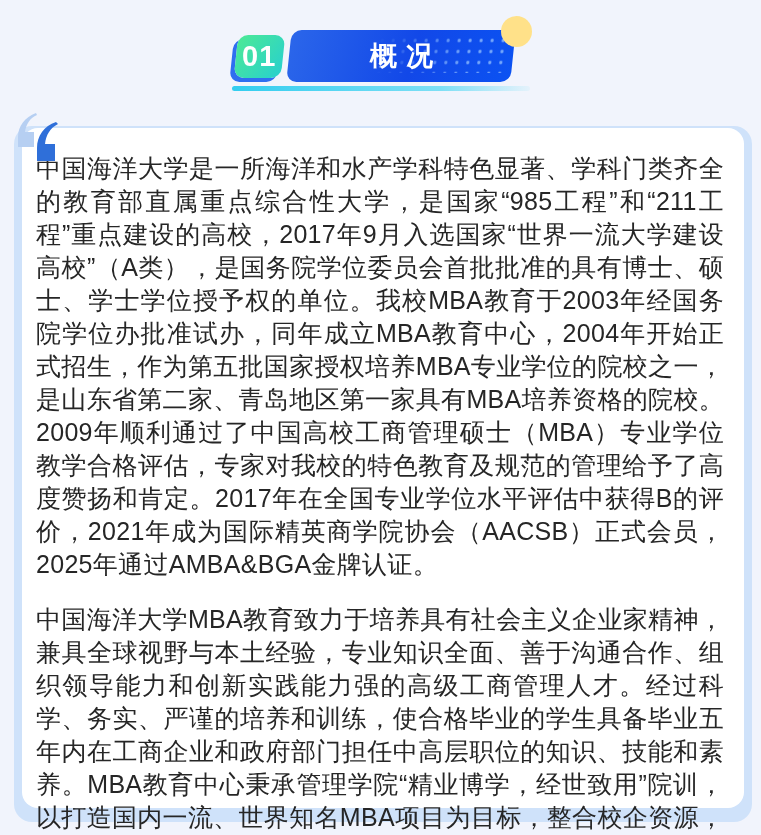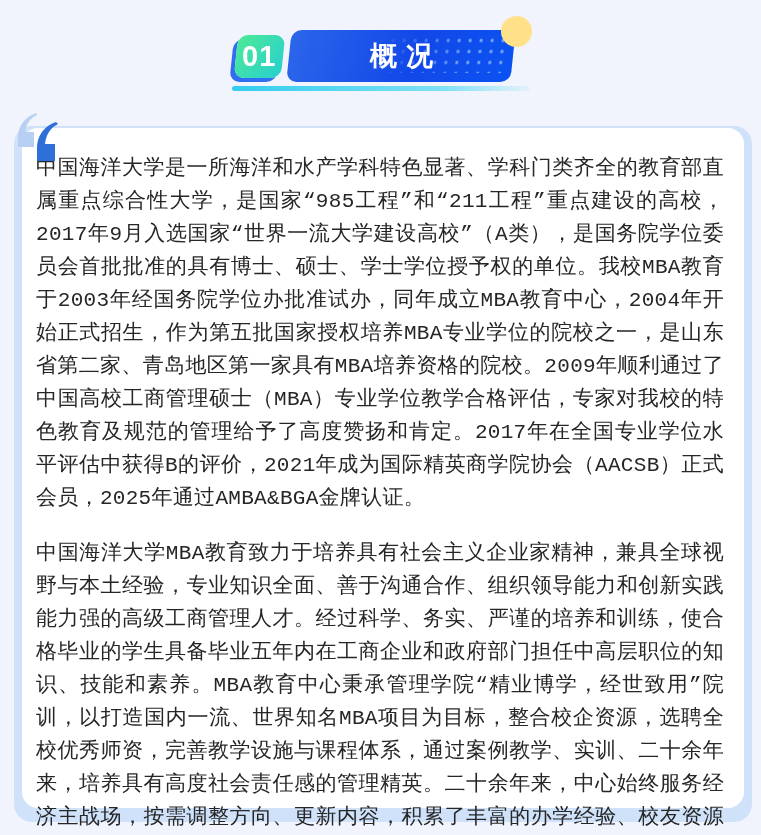--- a/index.html
+++ b/index.html
@@ -68,24 +68,23 @@
   .quote-icon{
     position:absolute;left:12px;top:111px;z-index:4;
   }
   .quote-light{fill:#b6cff2;}
   .quote-dark{fill:#2f6fd9;}
   .card-content{
     position:absolute;left:36px;top:152px;width:688px;
   }
   .card-content p{
     margin:0;
-    font-size:21px;line-height:33px;color:#262626;
+    font-size:25px;line-height:33px;color:#262626;
     text-align:justify;text-justify:inter-ideograph;
     letter-spacing:0.3px;
-    font-family:Liberation Mono, monospace;
   }
   .card-content p + p{margin-top:22px;}
 </style>
 </head>
 <body>
 
 <div class="page">
 
   <div>
     <div class="underline"></div>

